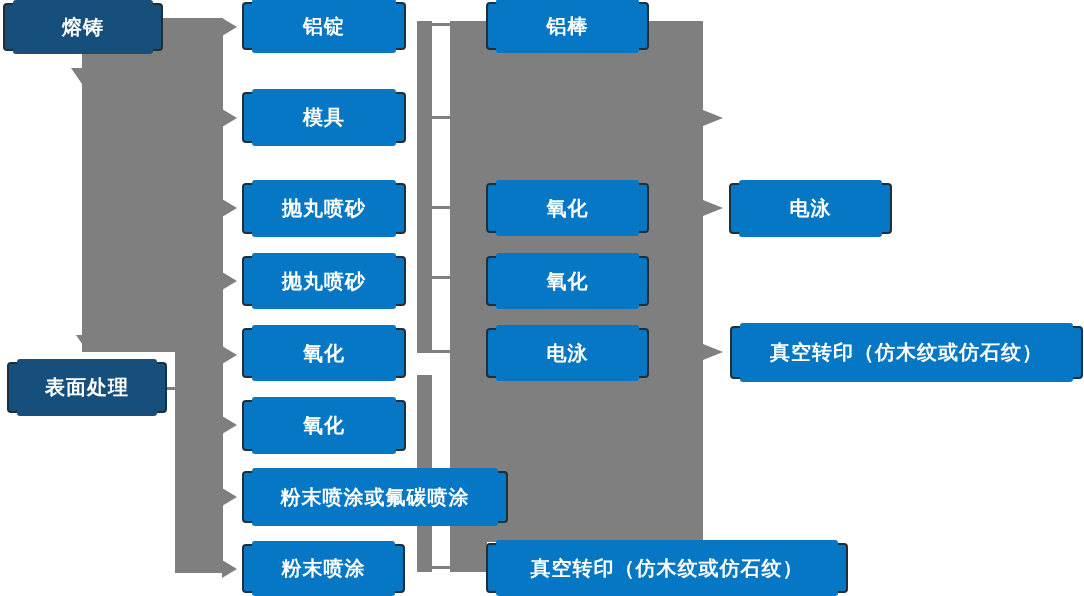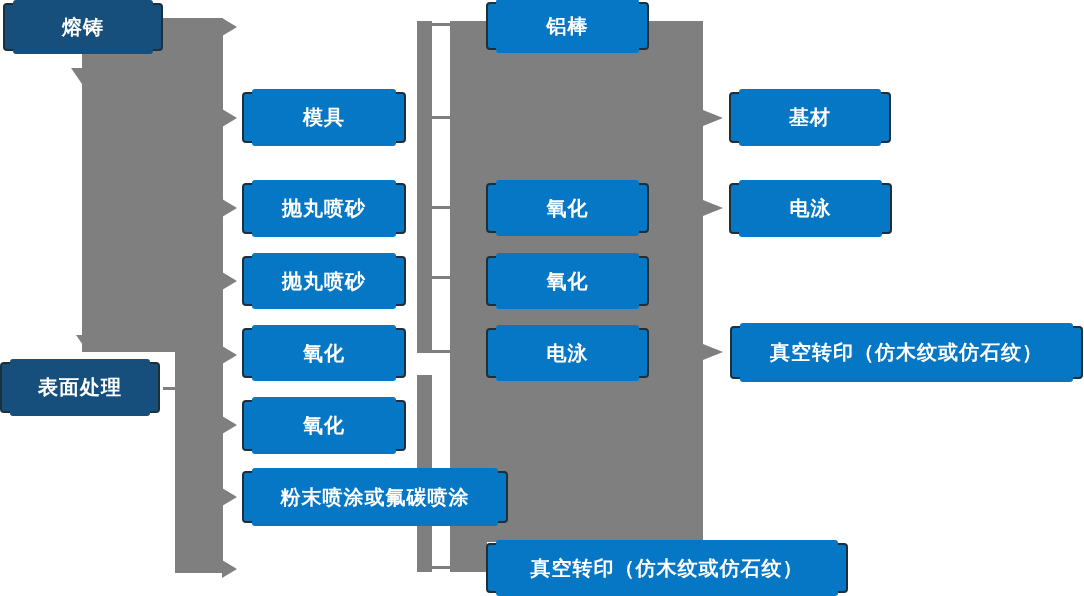--- a/index.html
+++ b/index.html
@@ -108,32 +108,33 @@
   <div class="arrow-right" style="left:222px;top:346px"></div>
   <div class="arrow-right" style="left:222px;top:416px"></div>
   <div class="arrow-right" style="left:222px;top:488px"></div>
   <div class="arrow-right" style="left:222px;top:560px"></div>
 
   <div class="arrow-right big" style="left:703px;top:110px"></div>
   <div class="arrow-right big" style="left:703px;top:200px"></div>
   <div class="arrow-right big" style="left:703px;top:344px"></div>
 
   <div class="node dark" style="left:3px;top:3px;width:160px;height:48px">熔铸</div>
-  <div class="node dark" style="left:0;top:362px;width:160px;height:51px">表面处理</div>
+  <div class="node dark" style="left:7px;top:362px;width:160px;height:51px">表面处理</div>
 
+  <div class="node" style="left:242px;top:2px;width:164px;height:48px">铝锭</div>
   <div class="node" style="left:242px;top:92px;width:164px;height:51px">模具</div>
   <div class="node" style="left:242px;top:183px;width:164px;height:51px">抛丸喷砂</div>
   <div class="node" style="left:242px;top:256px;width:164px;height:50px">抛丸喷砂</div>
   <div class="node" style="left:242px;top:328px;width:164px;height:50px">氧化</div>
   <div class="node" style="left:242px;top:400px;width:164px;height:51px">氧化</div>
   <div class="node" style="left:242px;top:471px;width:266px;height:52px">粉末喷涂或氟碳喷涂</div>
+  <div class="node" style="left:242px;top:544px;width:163px;height:49px">粉末喷涂</div>
 
   <div class="node" style="left:486px;top:2px;width:163px;height:48px">铝棒</div>
   <div class="node" style="left:486px;top:183px;width:163px;height:50px">氧化</div>
   <div class="node" style="left:486px;top:256px;width:163px;height:50px">氧化</div>
   <div class="node" style="left:486px;top:328px;width:163px;height:50px">电泳</div>
   <div class="node" style="left:486px;top:543px;width:362px;height:50px">真空转印（仿木纹或仿石纹）</div>
 
-  <div class="node" style="left:729px;top:92px;width:162px;height:51px">基材</div>
   <div class="node" style="left:729px;top:183px;width:163px;height:51px">电泳</div>
   <div class="node" style="left:730px;top:326px;width:353px;height:53px">真空转印（仿木纹或仿石纹）</div>
 
 </div>
 
 </body></html>

